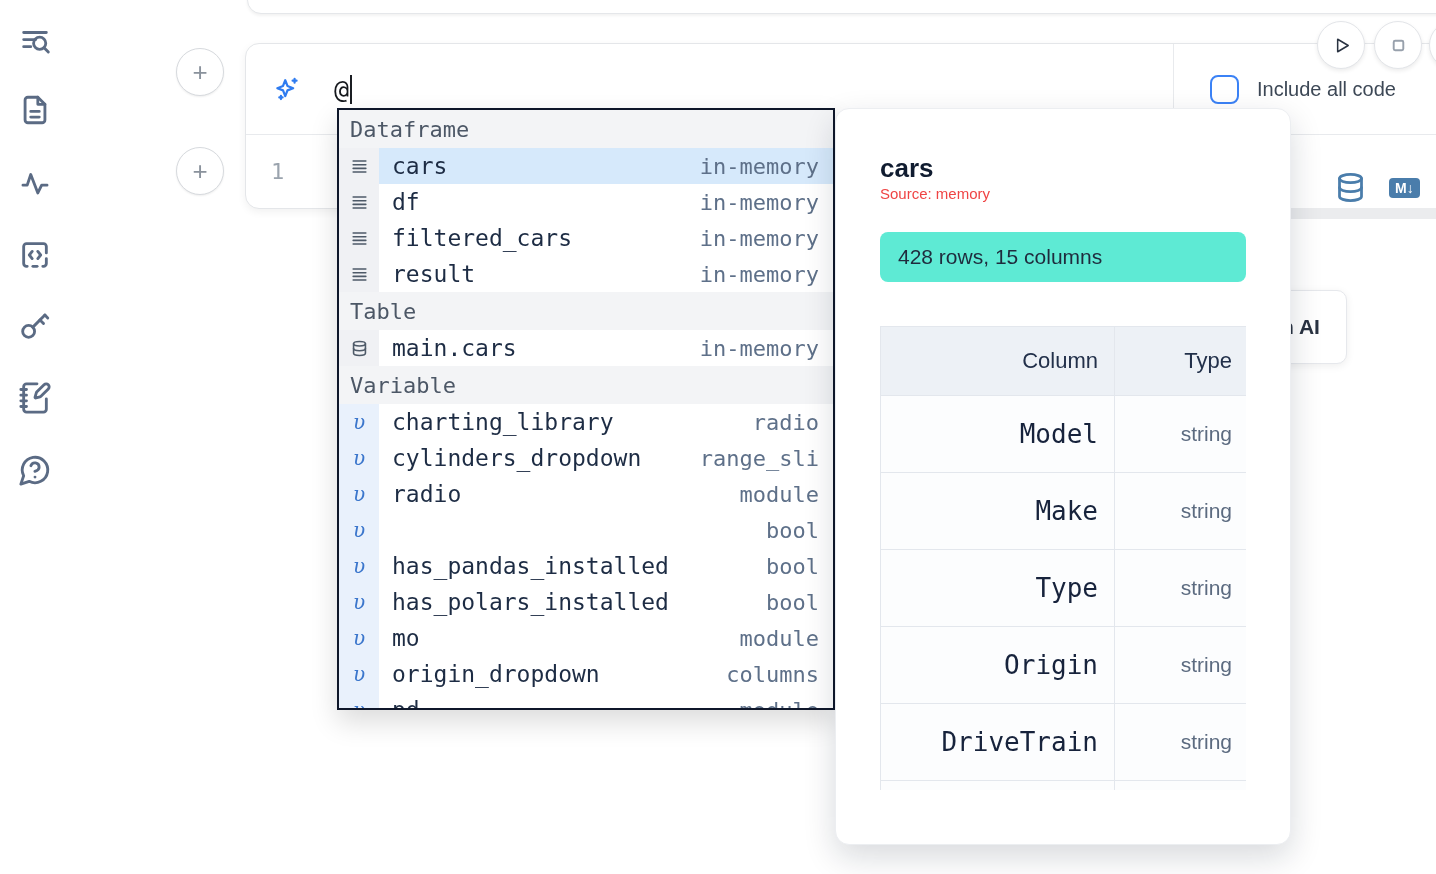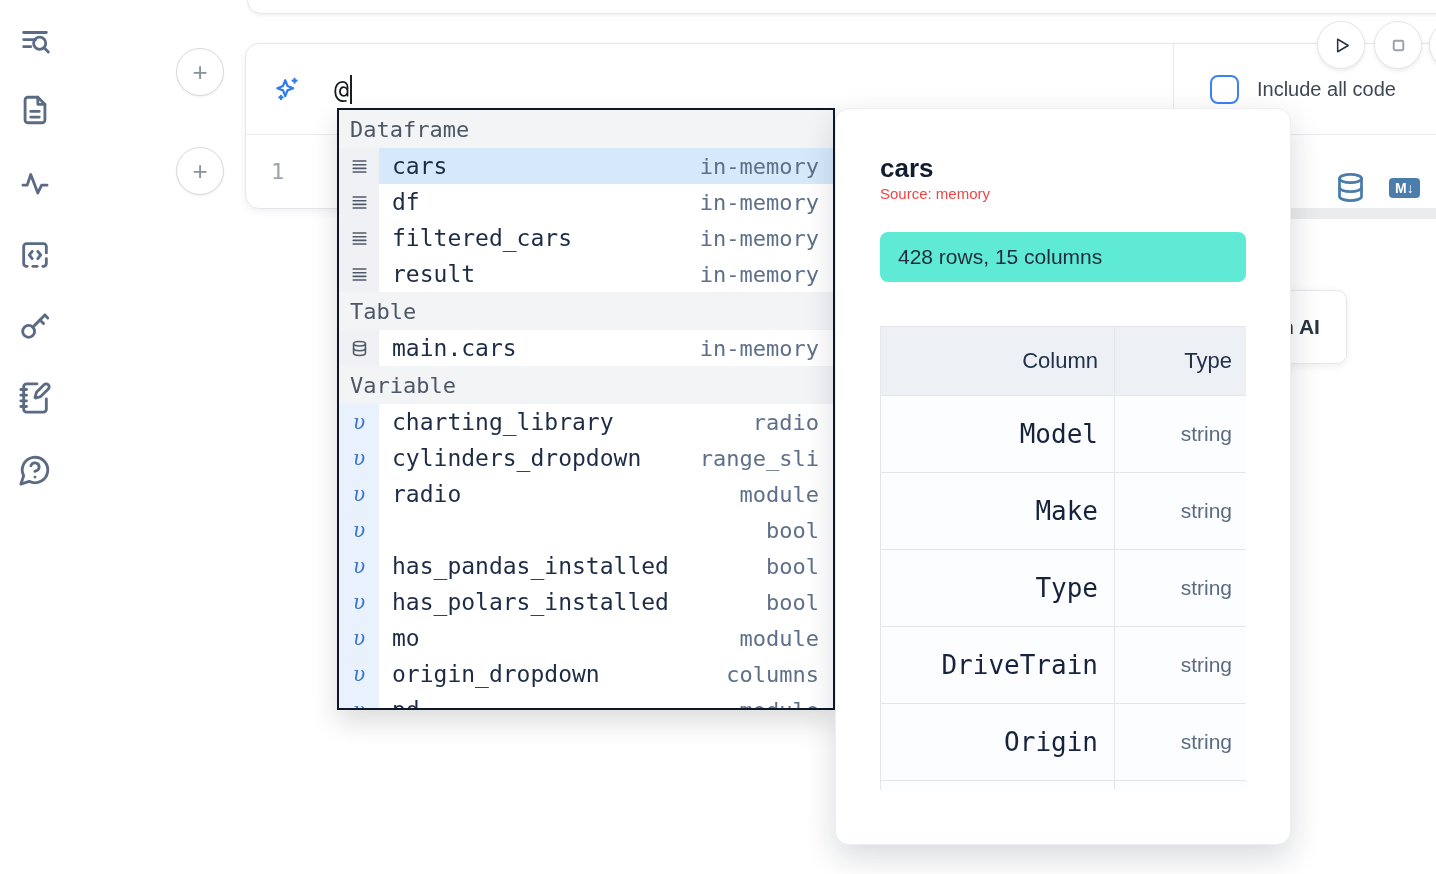--- a/index.html
+++ b/index.html
@@ -344,25 +344,25 @@
           </tr>
           <tr>
             <td class="colname w1">Make</td>
             <td class="coltype w2">string</td>
           </tr>
           <tr>
             <td class="colname w1">Type</td>
             <td class="coltype w2">string</td>
           </tr>
           <tr>
+            <td class="colname w1">Origin</td>
+            <td class="coltype w2">string</td>
+          </tr>
+          <tr>
             <td class="colname w1">DriveTrain</td>
-            <td class="coltype w2">string</td>
-          </tr>
-          <tr>
-            <td class="colname w1">Origin</td>
             <td class="coltype w2">string</td>
           </tr>
           <tr>
             <td class="colname w1"></td>
             <td class="coltype w2"></td>
           </tr>
         </tbody>
     </table>
   </div>
 </div>

